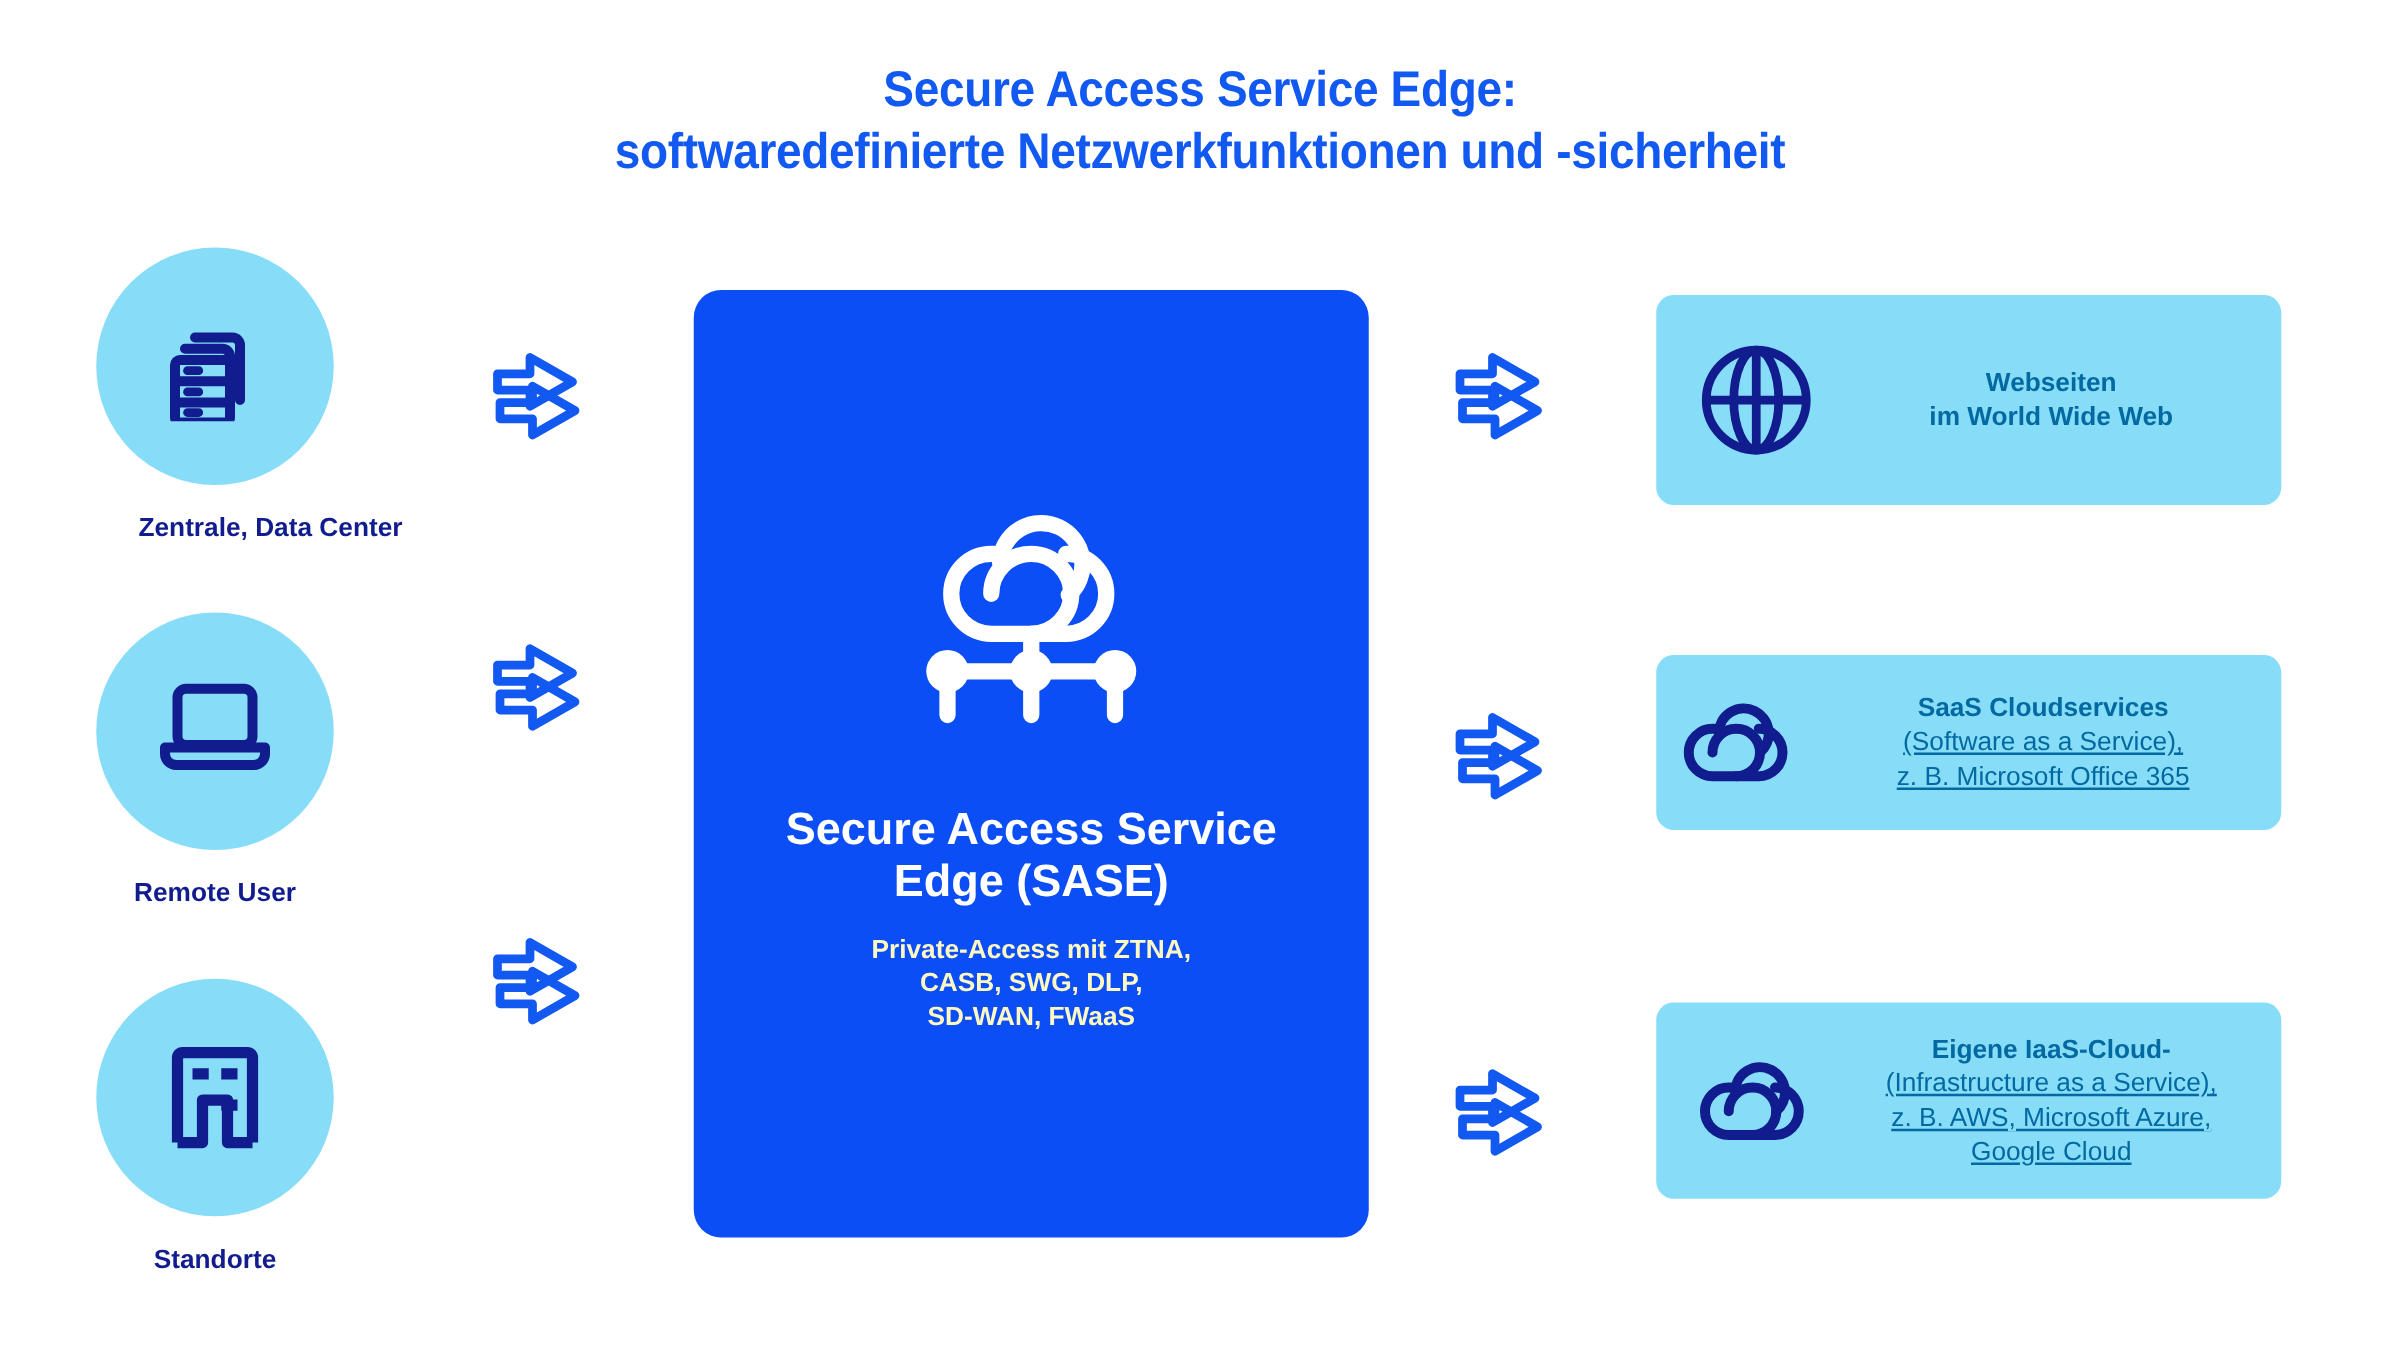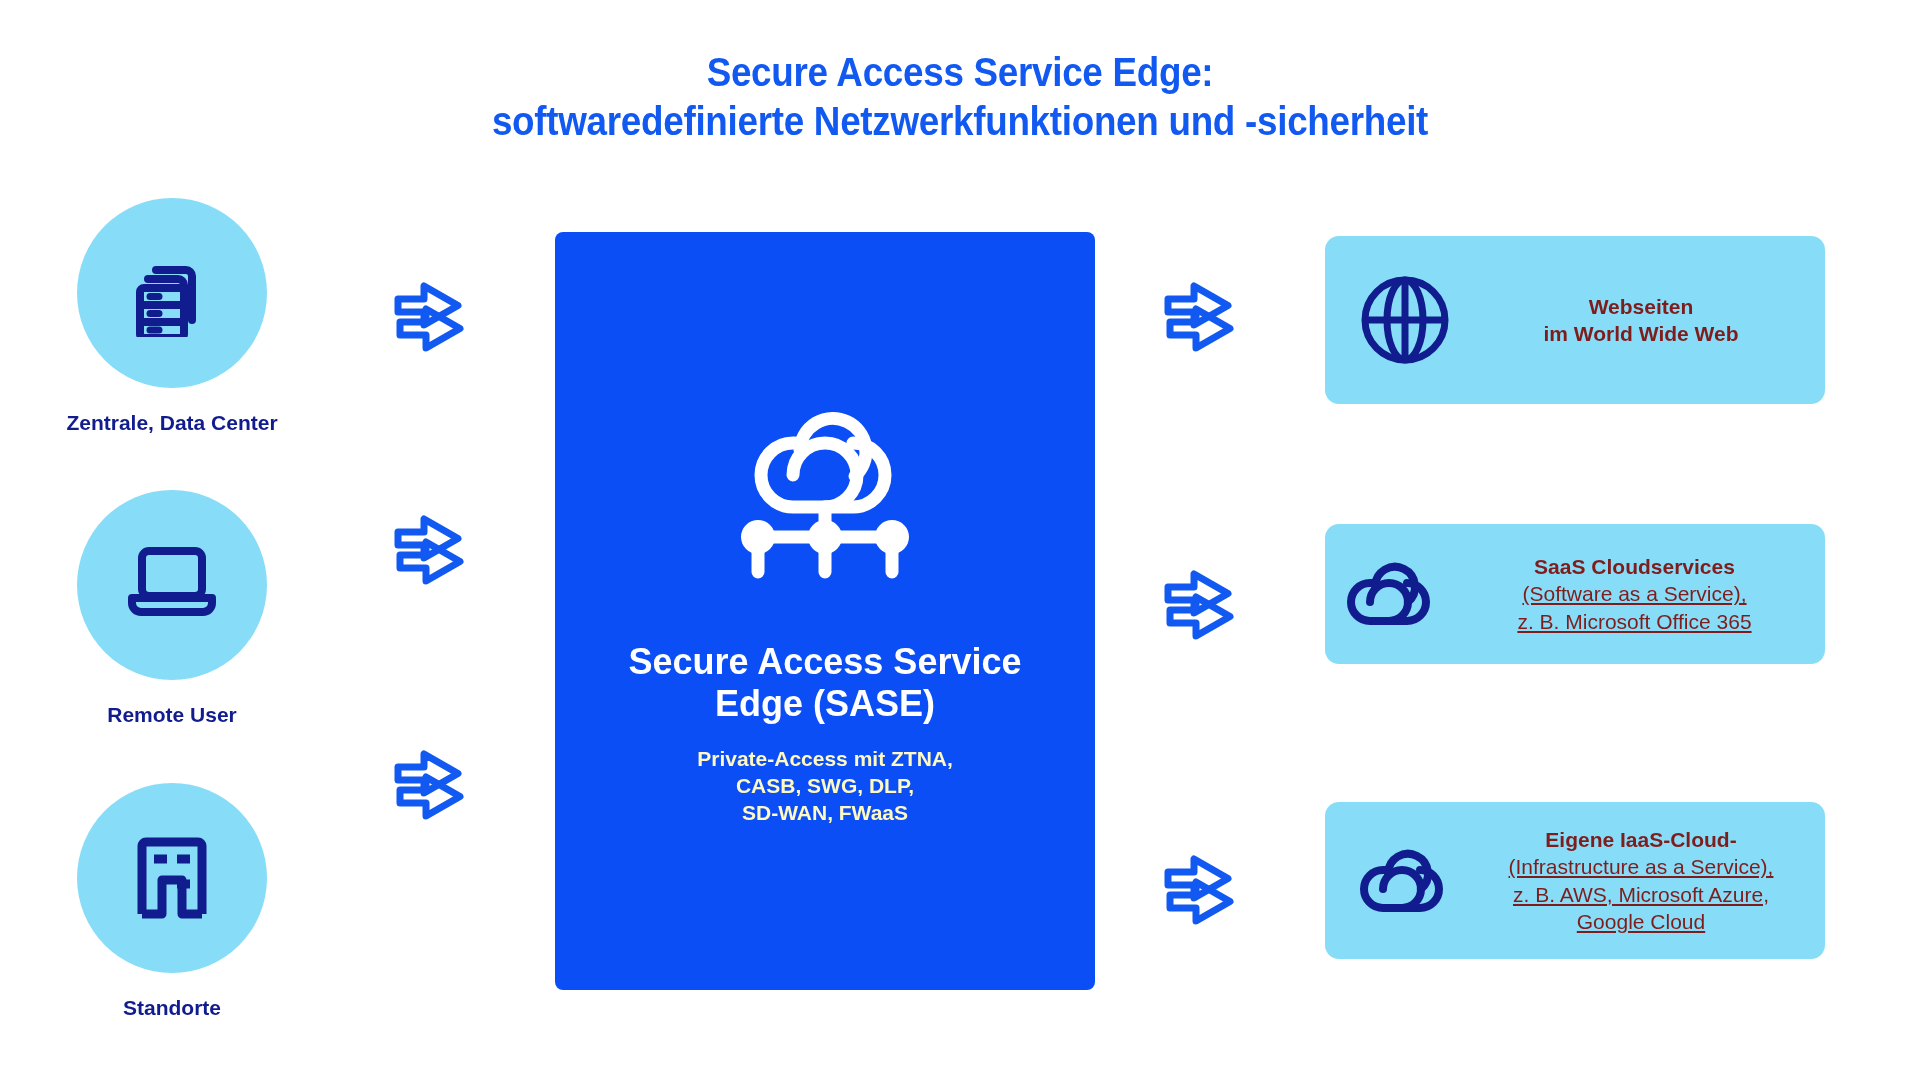--- a/index.html
+++ b/index.html
@@ -65,21 +65,21 @@
   }
 
   
   #center-panel {
     position: absolute;
     left: 555px;
     top: 232px;
     width: 540px;
     height: 758px;
     background: #0b4ef5;
-    border-radius: 8px;
+    border-radius: 22px;
     display: flex;
     flex-direction: column;
     align-items: center;
   }
   #center-icon {
     margin-top: 140px;
   }
   #center-title {
     margin-top: 50px;
     color: #ffffff;
@@ -114,37 +114,37 @@
   .card-icon {
     flex: 0 0 auto;
     width: 104px;
     display: flex;
     align-items: center;
     justify-content: center;
   }
   .card-text {
     flex: 1 1 auto;
     text-align: center;
-    color: #7f1d1d;
+    color: #0369a1;
     font-size: 21px;
     line-height: 1.3;
     padding: 0 10px;
   }
   .card-text .strong { font-weight: bold; display: block; }
   .card-text .reg { font-weight: normal; display: block; text-decoration: underline; }
 </style>
 </head>
 <body>
 
 <div id="title">
   <span class="tline">Secure Access Service Edge:</span>
   <span class="tline">softwaredefinierte Netzwerkfunktionen und -sicherheit</span>
 </div>
 
-<div class="left-node" style="left:22px; top:198px;">
+<div class="left-node" style="left:22px; top:198px;text-align:right;">
   <div class="node-circle">
     <span>
       <svg width="92" height="92" viewBox="0 0 92 92" fill="none">
         <path d="M30 25 h30 a6 6 0 0 1 6 6 v44" stroke="#111c8e" stroke-width="8" stroke-linecap="round" stroke-linejoin="round" fill="none"></path>
         <path d="M22 34 h30 a6 6 0 0 1 6 6 v44" stroke="#111c8e" stroke-width="8" stroke-linecap="round" stroke-linejoin="round" fill="none"></path>
         <rect x="14" y="43" width="44" height="50" rx="4" stroke="#111c8e" stroke-width="8" fill="none"></rect>
         <path d="M14 60 h44 M14 77 h44" stroke="#111c8e" stroke-width="8"></path>
         <path d="M24 51.5 h9 M24 68.5 h9 M24 85 h9" stroke="#111c8e" stroke-width="7" stroke-linecap="round"></path>
       </svg>
     </span>

